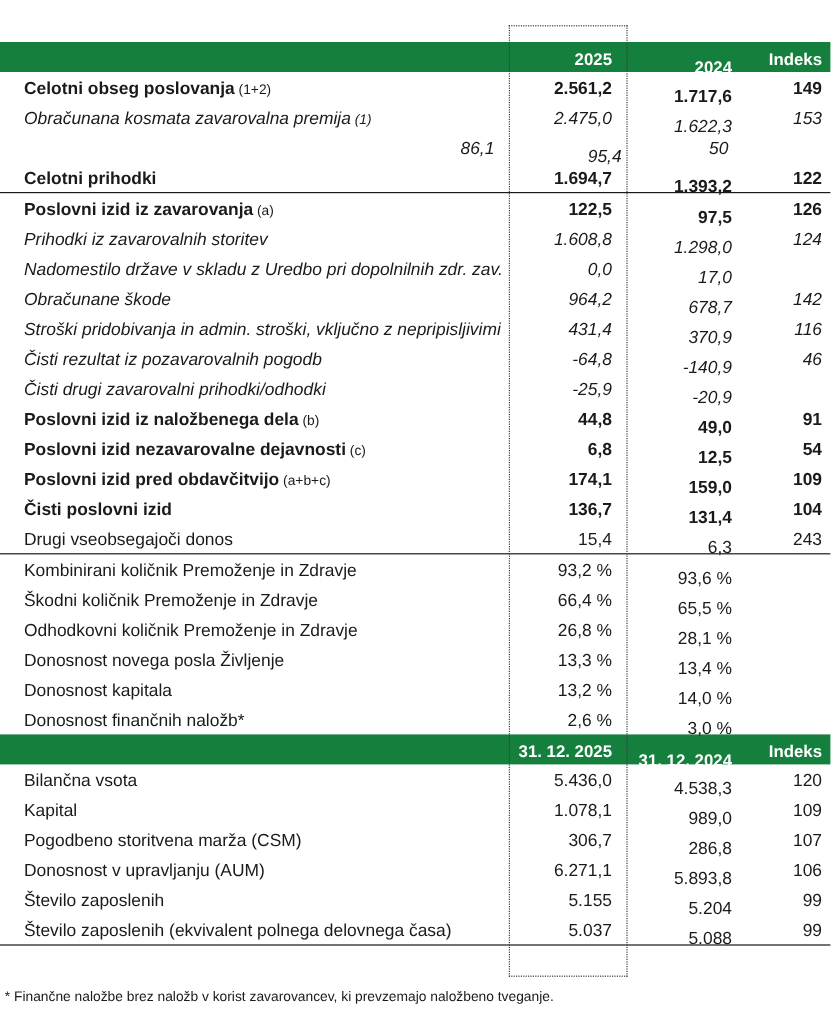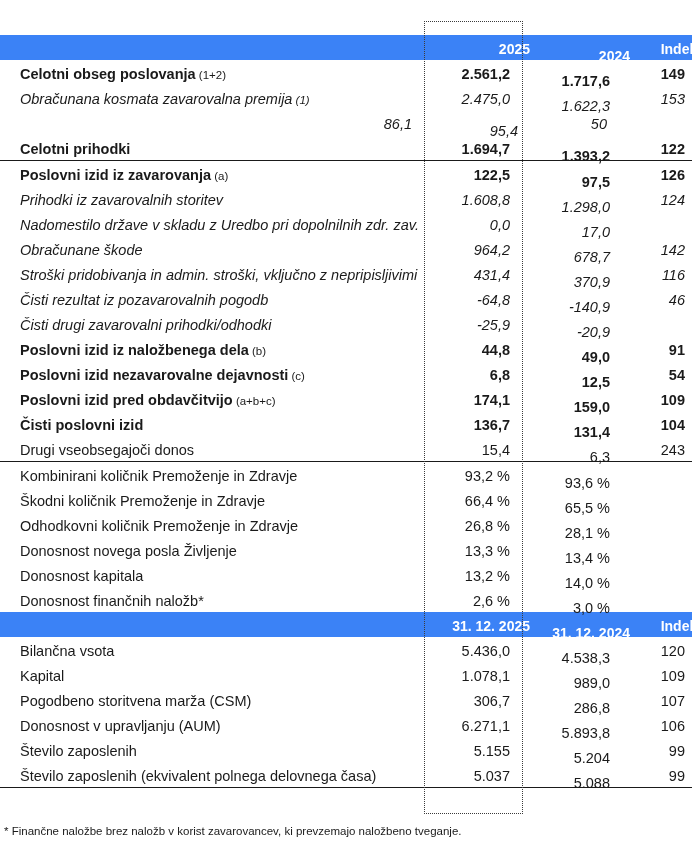--- a/index.html
+++ b/index.html
@@ -10,21 +10,21 @@
 
   .fin-table { position:absolute; top:35px; left:0; width:692px; }
 
   .trow, .thead {
     display:grid;
     grid-template-columns:424px 98px 92px 78px;
     height:25px;
     align-items:center;
     font-size:14.5px;
   }
-  .thead { background:#3b82f6; color:#ffffff; font-weight:bold; font-size:14px;padding-left:20px; }
+  .thead { background:#15803d; color:#ffffff; font-weight:bold; font-size:14px; }
   .cell { line-height:1; }
   .cell.label { padding-left:20px; white-space:nowrap; overflow:visible; }
   .cell.num { text-align:right; white-space:nowrap; }
   .col-a { padding-right:12px; }
   .col-b { padding-right:4px;margin-top:14px; }
   .col-c { padding-right:7px; }
 
   .trow.bold { font-weight:bold; }
   .trow.italic { font-style:italic; }
   .trow.divider { border-bottom:1.5px solid #1a1a1a; }

